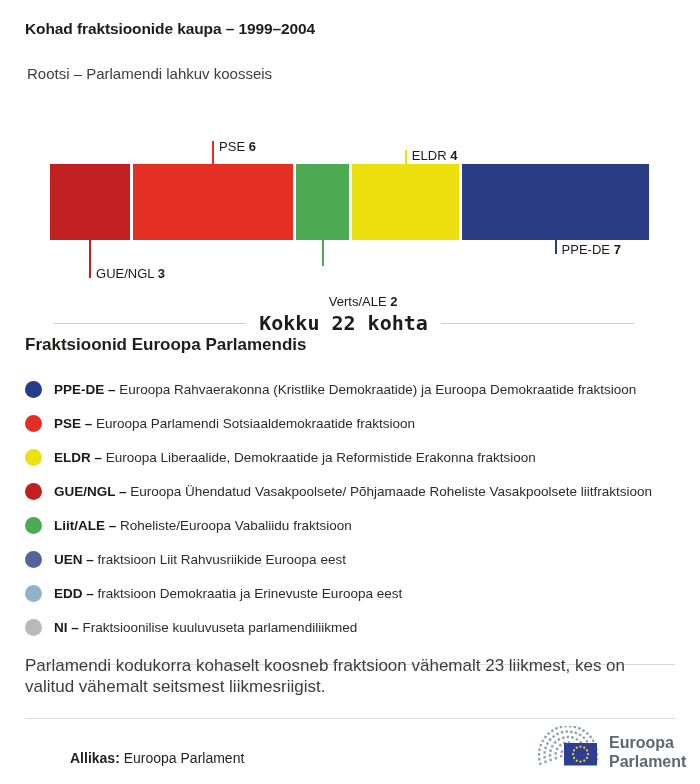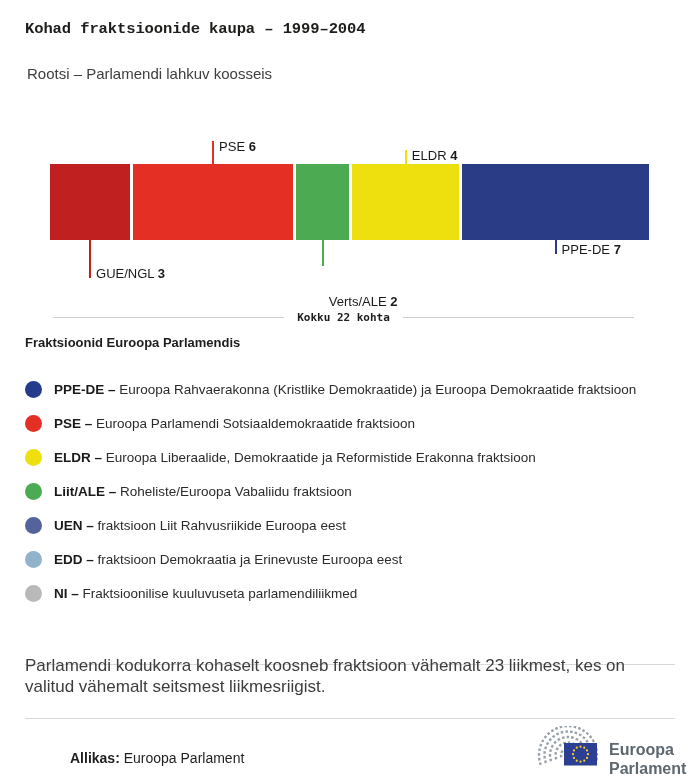--- a/index.html
+++ b/index.html
@@ -1,53 +1,53 @@
 <!DOCTYPE html>
 <html><head>
 <meta charset="utf-8">
 <style>
   html,body{margin:0;padding:0;background:#fff;}
   #page{position:relative;width:700px;height:784px;background:#ffffff;
         font-family:"Liberation Sans","DejaVu Sans",sans-serif;color:#1a1a1a;overflow:hidden;}
 
   .title{position:absolute;left:25px;top:20px;font-size:15.5px;font-weight:bold;
-         letter-spacing:-0.1px;color:#1d1d1b;font-family:Liberation Mono, monospace;}
+         letter-spacing:-0.1px;color:#1d1d1b;}
   .subtitle{position:absolute;left:27px;top:65px;font-size:15px;color:#3e3e3e;}
 
   
   .chart{position:absolute;left:50px;top:164px;width:599px;height:76px;}
   .bar{display:flex;gap:3px;width:100%;height:100%;}
   .seg{height:100%;}
   .tick{position:absolute;width:2px;transform:translateX(-1px);}
   .tick.above{bottom:100%;}
   .tick.below{top:100%;}
   .callout{position:absolute;font-size:13px;white-space:nowrap;color:#1a1a1a;}
   .callout b{font-weight:bold;}
 
   
   .total-row{position:absolute;left:53px;top:311px;width:581px;display:flex;align-items:center;}
   .total-row .rule{flex:1;height:1px;background:#cfcfcf;}
   .total-label{margin:0 13px;font-family:"DejaVu Sans Mono","Liberation Mono",monospace;
-               font-weight:bold;font-size:11px;color:#1c1c1c;}
+               font-weight:bold;font-size:20px;color:#1c1c1c;}
 
-  .legend-heading{position:absolute;left:25px;top:335px;font-size:13px;font-weight:bold;color:#1d1d1b;}
+  .legend-heading{position:absolute;left:25px;top:335px;font-size:17px;font-weight:bold;color:#1d1d1b;}
   .legend{position:absolute;left:25px;top:372px;width:655px;}
   .legend-item{display:flex;align-items:center;height:34px;}
   .dot{width:17px;height:17px;border-radius:50%;flex:0 0 17px;margin-right:12px;}
   .legend-text{font-size:13.5px;color:#2b2b2b;white-space:nowrap;}
   .legend-text b{color:#1a1a1a;text-align:center;}
 
   .divider{position:absolute;left:25px;width:650px;height:1px;background:#d8d8d8;}
   .footnote{position:absolute;left:25px;top:655px;width:632px;font-size:17px;
             line-height:21px;color:#3d3d3d;}
 
   .source{position:absolute;left:25px;top:750px;font-size:14px;color:#1f1f1f;margin-left:45px;}
   .source b{font-weight:bold;}
 
-  .logo{position:absolute;left:528px;top:726px;display:flex;align-items:flex-end;}
+  .logo{position:absolute;left:528px;top:726px;display:flex;align-items:center;}
   .logo-text{margin-left:9px;font-size:16px;font-weight:bold;color:#5c6770;line-height:19px;}
 </style>
 </head>
 <body>
 
 <div id="page">
 
   <div class="title">Kohad fraktsioonide kaupa – 1999–2004</div>
   <div class="subtitle">Rootsi – Parlamendi lahkuv koosseis</div>
 
@@ -83,20 +83,24 @@
         <span class="dot" style="background: rgb(37, 60, 140);"></span>
         <span class="legend-text"><b>PPE-DE – </b>Euroopa Rahvaerakonna (Kristlike Demokraatide) ja Euroopa Demokraatide fraktsioon</span>
       </div>
       <div class="legend-item">
         <span class="dot" style="background: rgb(228, 47, 36);"></span>
         <span class="legend-text"><b>PSE – </b>Euroopa Parlamendi Sotsiaaldemokraatide fraktsioon</span>
       </div>
       <div class="legend-item">
         <span class="dot" style="background: rgb(238, 223, 14);"></span>
         <span class="legend-text"><b>ELDR – </b>Euroopa Liberaalide, Demokraatide ja Reformistide Erakonna fraktsioon</span>
+      </div>
+      <div class="legend-item">
+        <span class="dot" style="background: rgb(192, 32, 32);"></span>
+        <span class="legend-text"><b>GUE/NGL – </b>Euroopa Ühendatud Vasakpoolsete/ Põhjamaade Roheliste Vasakpoolsete liitfraktsioon</span>
       </div>
       <div class="legend-item">
         <span class="dot" style="background: rgb(76, 170, 83);"></span>
         <span class="legend-text"><b>Liit/ALE – </b>Roheliste/Euroopa Vabaliidu fraktsioon</span>
       </div>
       <div class="legend-item">
         <span class="dot" style="background: rgb(84, 99, 155);"></span>
         <span class="legend-text"><b>UEN – </b>fraktsioon Liit Rahvusriikide Euroopa eest</span>
       </div>
       <div class="legend-item">

